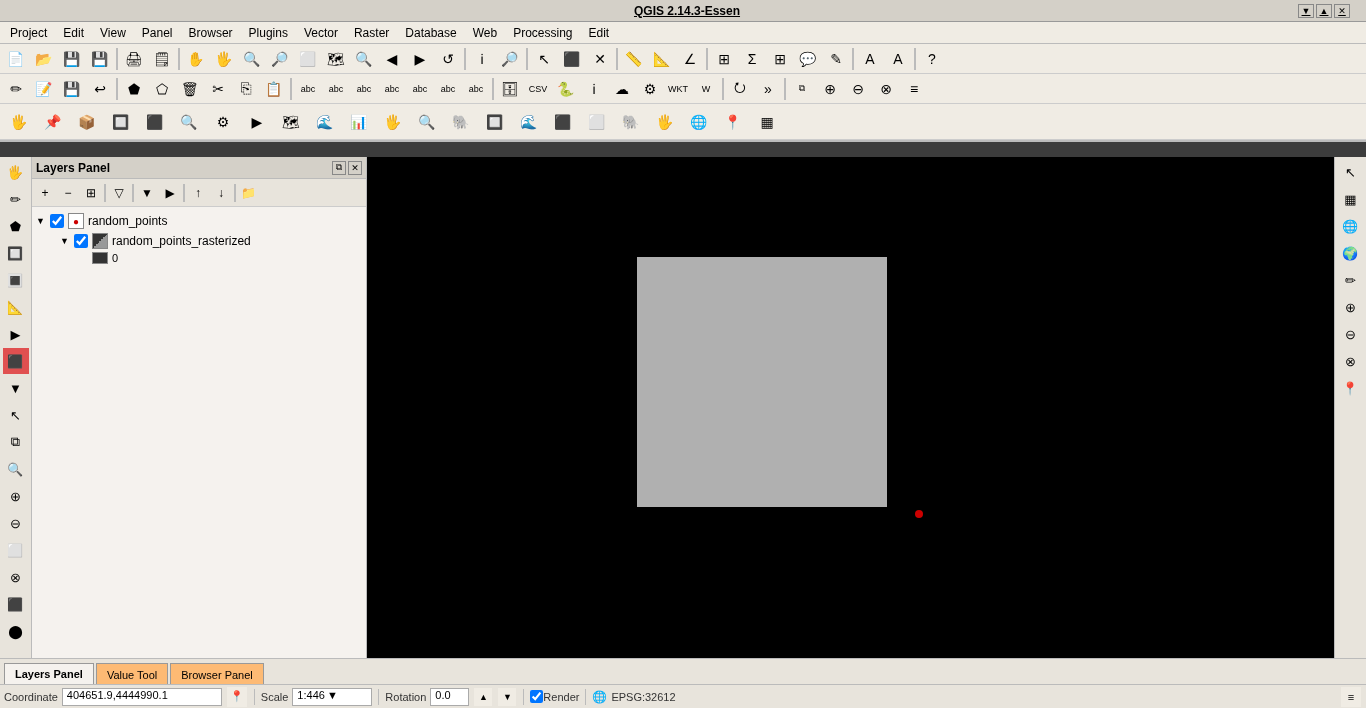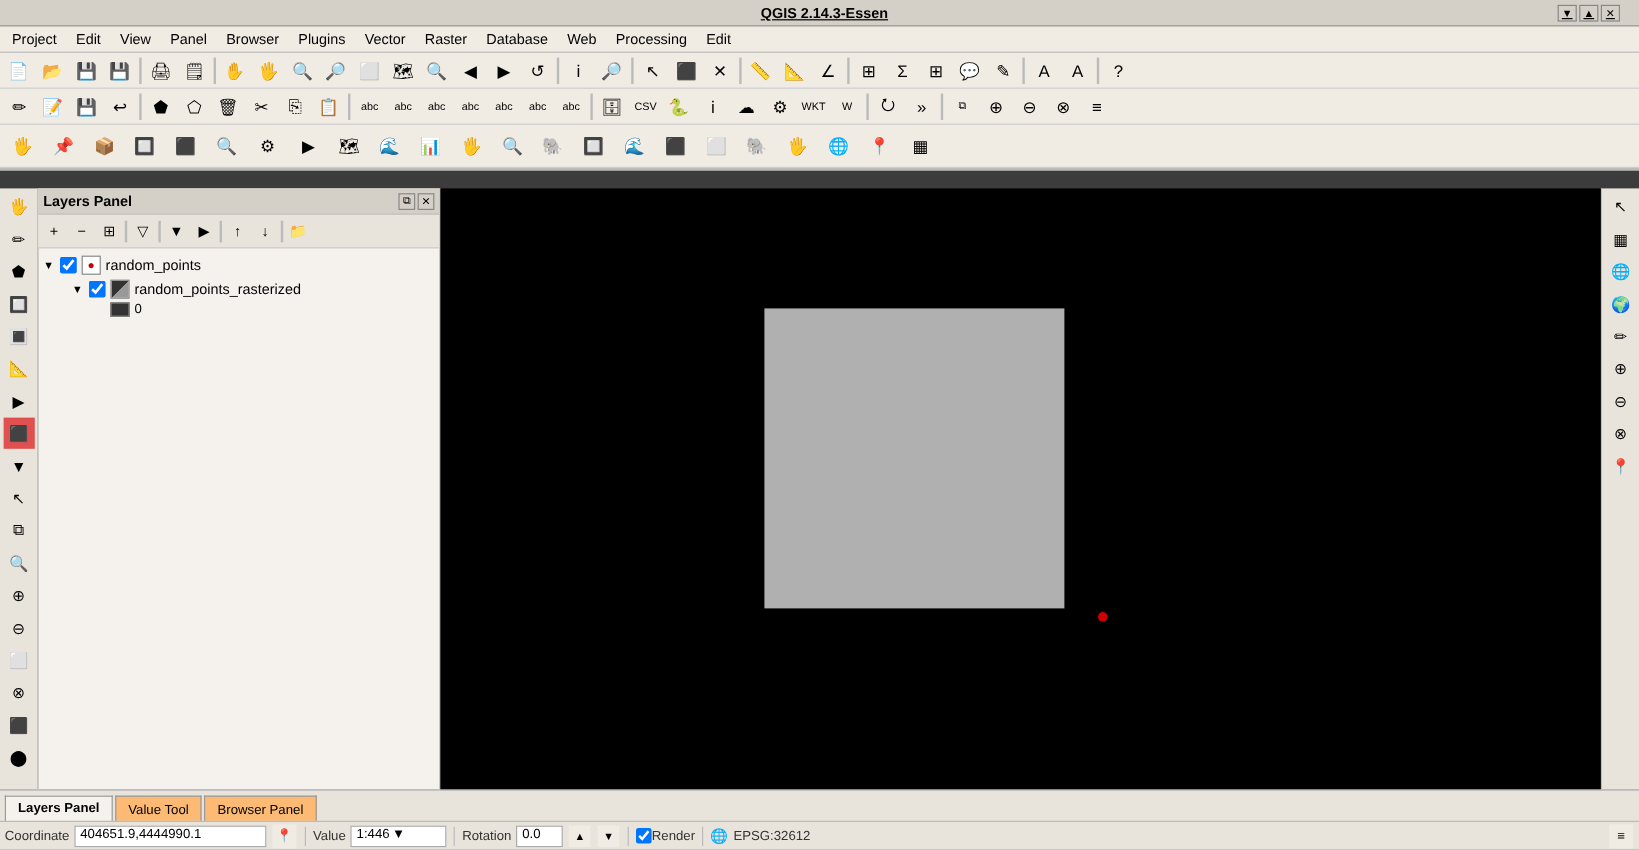--- a/index.html
+++ b/index.html
@@ -459,21 +459,21 @@
   </div>
 </div>
 
 <div id="statusbar">
   <span class="status-label">Coordinate</span>
   <div class="status-field" style="width:160px">
     <span>404651.9,4444990.1</span>
   </div>
   <button class="tb-btn" style="width:20px;height:20px;font-size:11px">📍</button>
   <div class="status-sep"></div>
-  <span class="status-label">Value</span>
+  <span class="status-label">Scale</span>
   <div class="status-field" style="width:80px">
     <span>1:446</span>
     <span style="margin-left:2px;">▼</span>
   </div>
   <div class="status-sep"></div>
   <span class="status-label">Rotation</span>
   <div class="status-field" style="width:39px">
     <span>0.0</span>
   </div>
   <button class="tb-btn" style="width:18px;height:18px;font-size:9px">▲</button>

